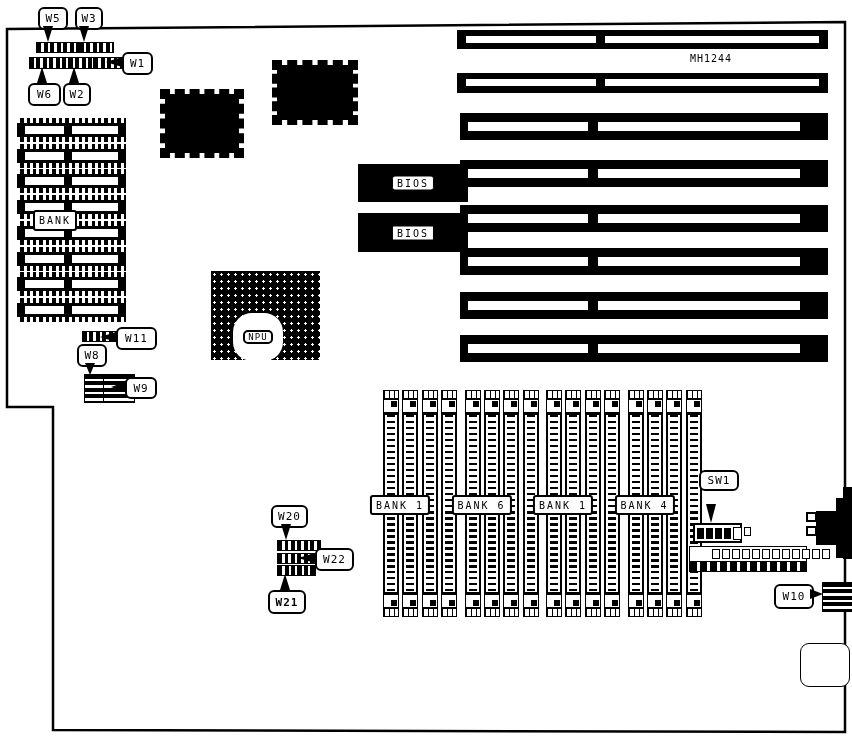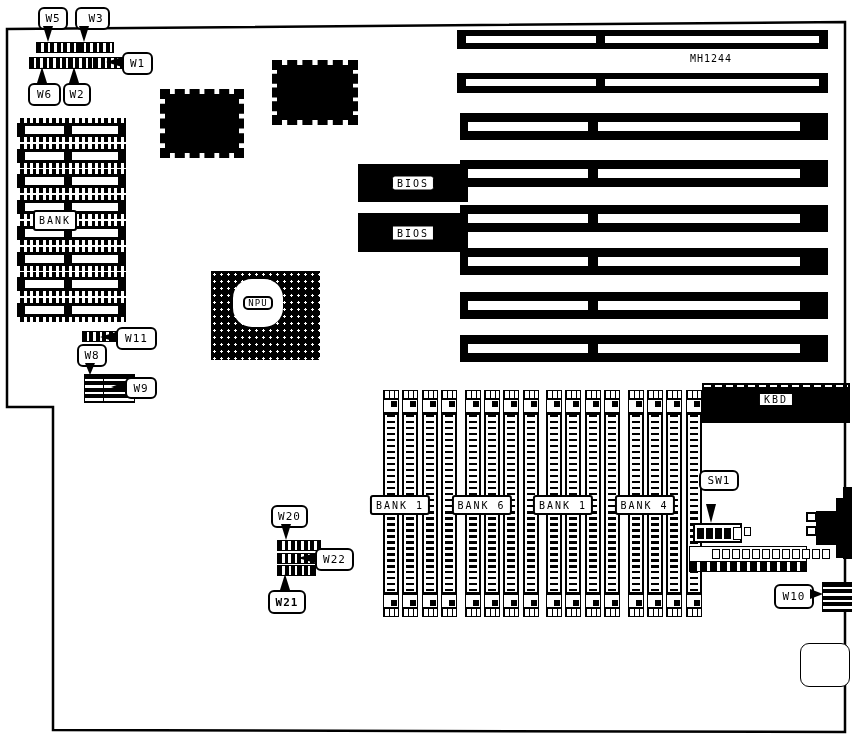--- a/index.html
+++ b/index.html
@@ -94,21 +94,21 @@
 
   <div class="abs z1" style="left:358px;top:164px;width:90px;height:38px;background:#000;">
     <div class="lblbox" style="left:50%;top:50%;transform:translate(-50%,-50%);border-width:1.5px;">BIOS</div>
   </div>
   <div class="abs z1" style="left:358px;top:213px;width:90px;height:39px;background:#000;">
     <div class="lblbox plain" style="left:50%;top:50%;transform:translate(-50%,-50%);">BIOS</div>
   </div>
 
   <div class="abs z1" style="left:211px;top:271px;width:89px;height:89px;background-color:#000;
               background-image:radial-gradient(circle,#fff 1.1px,transparent 1.4px);background-size:7px 7px;">
-    <div class="abs" style="left:22px;top:8px;width:50px;height:48px;background:#fff;display:flex;align-items:center;justify-content:center;border-radius:19px;">
+    <div class="abs" style="left:22px;top:42px;width:50px;height:48px;background:#fff;display:flex;align-items:center;justify-content:center;border-radius:19px;">
       <div class="lblbox" style="position:static;border-radius:5px;font-size:9px;letter-spacing:1px;padding:0 3px;">NPU</div>
     </div>
   </div>
 
 
   <div id="cacheWrap">
       <div class="dip z1" style="left: 17px; top: 118px; width: 89px; height: 24px;">
         <div class="pins top"></div>
         <div class="slotA"></div>
         <div class="slotB"></div>
@@ -310,23 +310,20 @@
       <div class="simm z1" style="left: 666px; top: 390px; width: 16px; height: 227px;">
         <div class="cap"></div>
         <div class="hook t"></div>
         <div class="ladder"></div>
         <div class="hook b"></div>
         <div class="cap"></div>
       </div>
       <div class="lblbox z3" style="left: 644.5px; top: 495px; transform: translateX(-50%); height: 14px;">BANK 4</div>
     </div>
 
-  <div class="abs z1" id="kbd">
-    <div class="lbl">KBD</div>
-  </div>
 
   <div class="abs z1" id="sw1">
       <div class="cell "></div>
       <div class="cell "></div>
       <div class="cell "></div>
       <div class="cell "></div>
       <div class="cell off"></div>
       <div class="cell small"></div>
     </div>
 
@@ -366,21 +363,21 @@
       <div class="jmp v z1" style="left: 84px; top: 374px; width: 10px; height: 27px;"></div>
       <div class="jmp v z1" style="left: 103px; top: 374px; width: 10px; height: 27px;"></div>
       <div class="jmp h z1" style="left: 277px; top: 540px; width: 22px; height: 9px;"></div>
       <div class="jmp h z1" style="left: 277px; top: 553px; width: 22px; height: 9px;"></div>
       <div class="jmp h z1" style="left: 277px; top: 565px; width: 17px; height: 9px;"></div>
       <div class="jmp v z1" style="left: 822px; top: 582px; width: 10px; height: 28px;"></div>
     </div>
   <div id="calloutWrap">
       <div class="callout" style="left: 38px; top: 7px; width: 26px; height: 19px;">W5</div>
       <div class="tail" style="left: 43px; top: 26px; border-left: 5px solid transparent; border-right: 5px solid transparent; border-top: 16px solid rgb(0, 0, 0);"></div>
-      <div class="callout" style="left: 75px; top: 7px; width: 24px; height: 19px; padding-left: 7px;">W3</div>
+      <div class="callout" style="left: 75px; top: 7px; width: 24px; height: 19px;">W3</div>
       <div class="tail" style="left: 79px; top: 26px; border-left: 5px solid transparent; border-right: 5px solid transparent; border-top: 16px solid rgb(0, 0, 0);"></div>
       <div class="callout" style="left: 122px; top: 52px; width: 27px; height: 19px;">W1</div>
       <div class="tail" style="left: 106px; top: 57px; border-top: 5px solid transparent; border-bottom: 5px solid transparent; border-right: 16px solid rgb(0, 0, 0);"></div>
       <div class="callout" style="left: 28px; top: 83px; width: 29px; height: 19px;">W6</div>
       <div class="tail" style="left: 37px; top: 67px; border-left: 5px solid transparent; border-right: 5px solid transparent; border-bottom: 16px solid rgb(0, 0, 0);"></div>
       <div class="callout" style="left: 63px; top: 83px; width: 24px; height: 19px;">W2</div>
       <div class="tail" style="left: 69px; top: 67px; border-left: 5px solid transparent; border-right: 5px solid transparent; border-bottom: 16px solid rgb(0, 0, 0);"></div>
       <div class="callout" style="left: 116px; top: 327px; width: 37px; height: 19px;">W11</div>
       <div class="tail" style="left: 100px; top: 332px; border-top: 5px solid transparent; border-bottom: 5px solid transparent; border-right: 16px solid rgb(0, 0, 0);"></div>
       <div class="callout" style="left: 77px; top: 344px; width: 26px; height: 19px;">W8</div>

